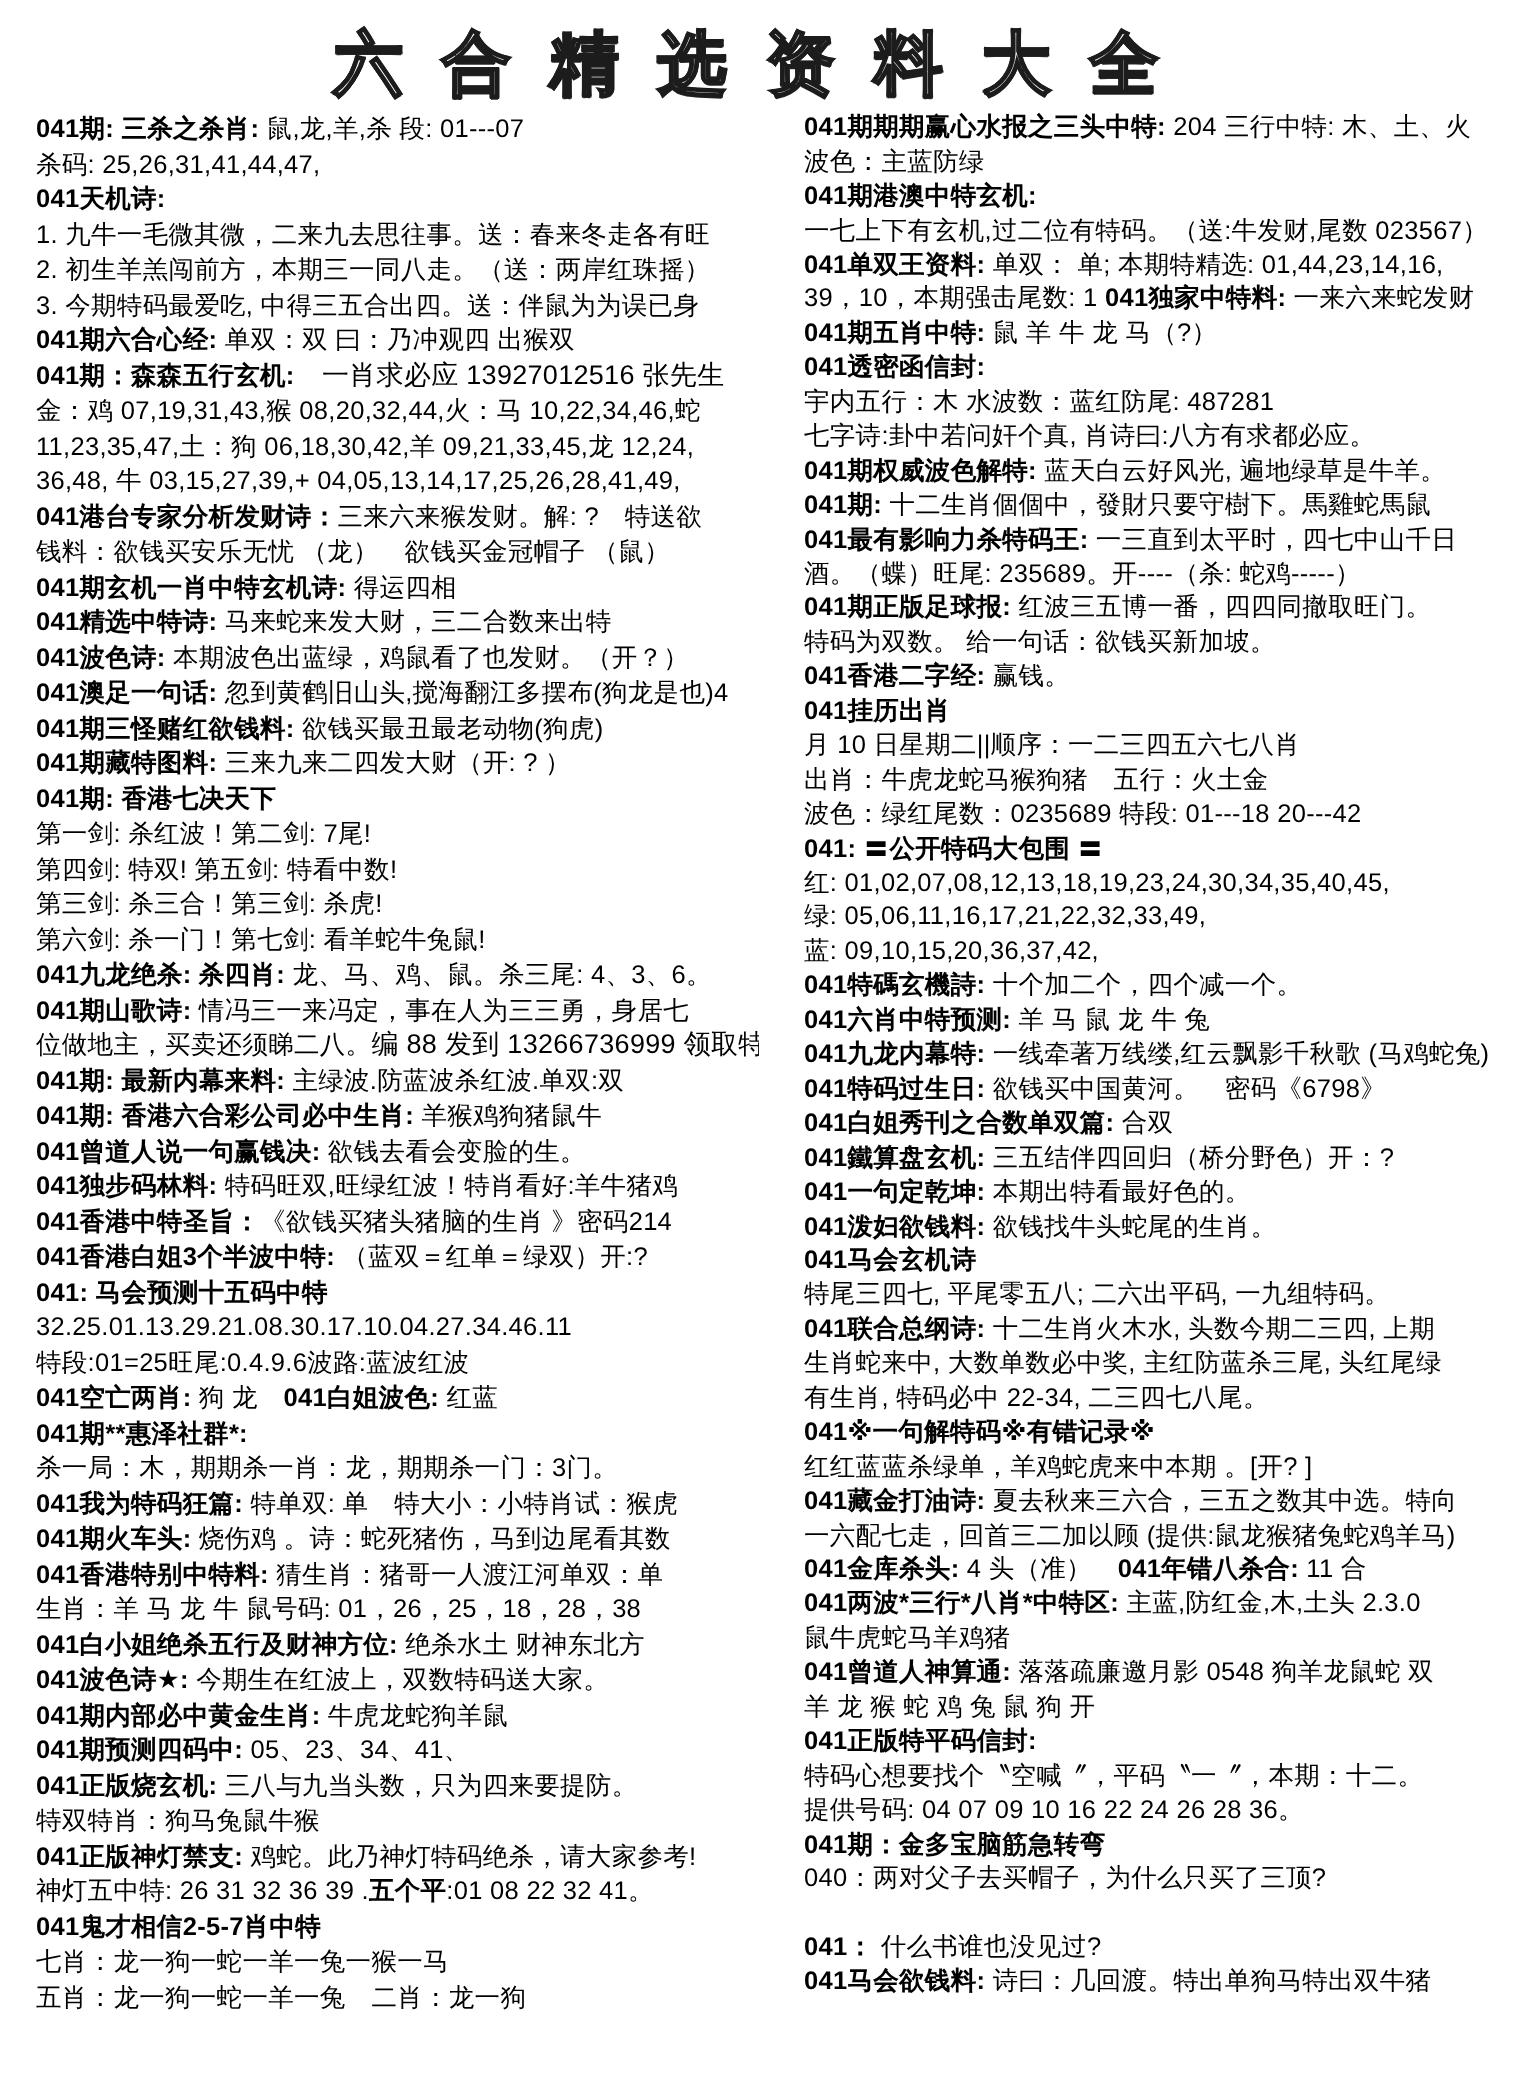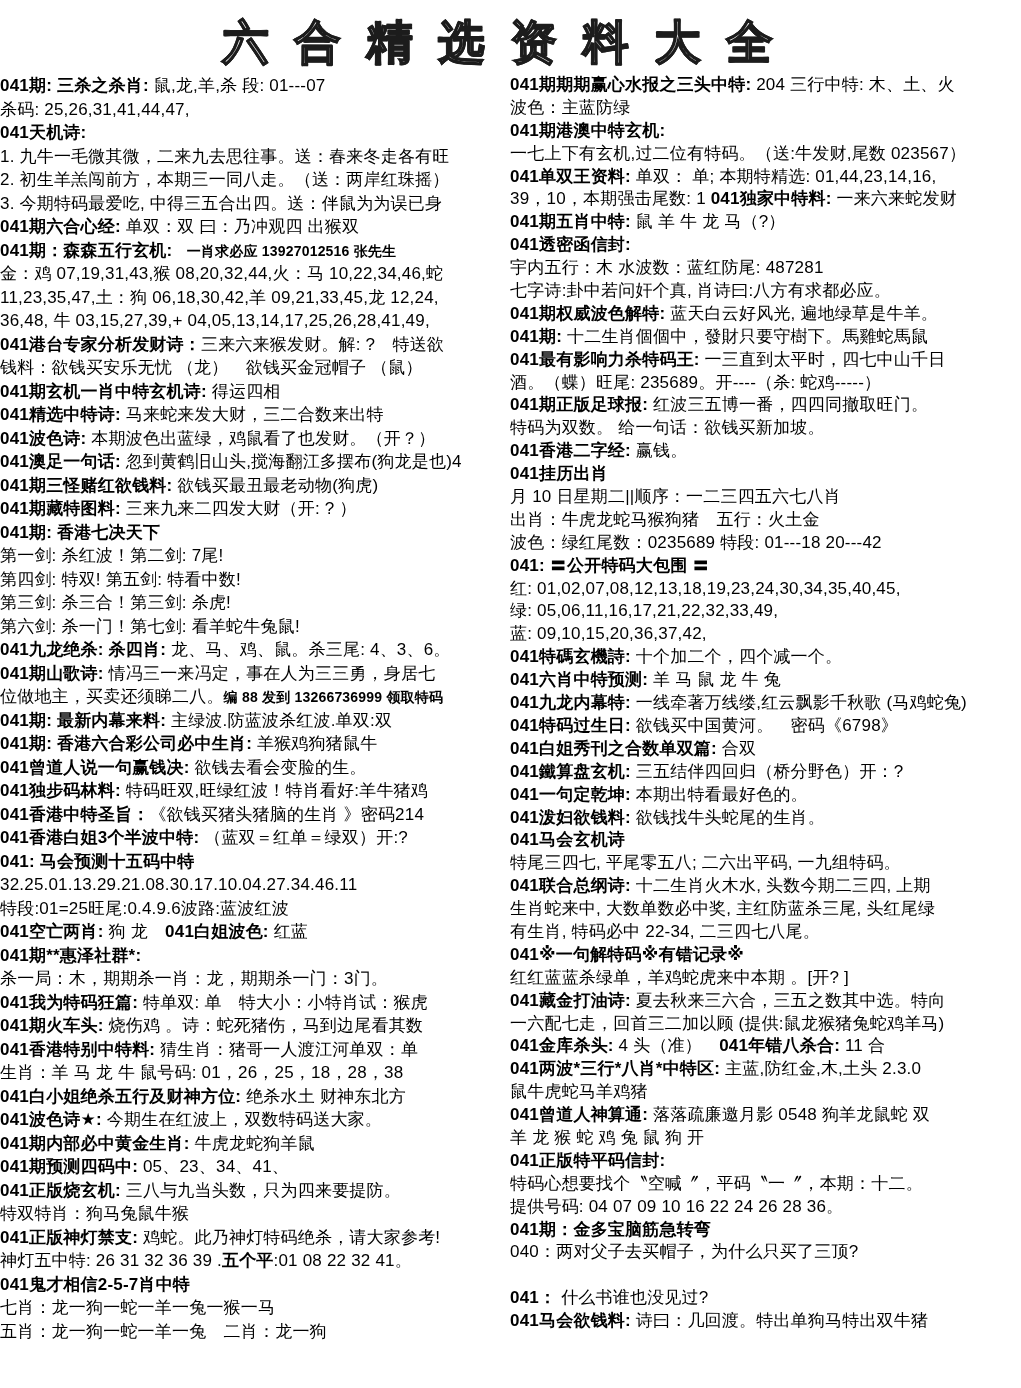--- a/index.html
+++ b/index.html
@@ -17,34 +17,35 @@
     letter-spacing:26px;
     color:#ffffff;
     -webkit-text-stroke:1.6px #1c1c1c;
     text-shadow:
       1px 0 0 #2a2a2a,-1px 0 0 #2a2a2a,0 1px 0 #2a2a2a,0 -1px 0 #2a2a2a;
     white-space:nowrap;
   }
   .cols{
     display:flex;
     align-items:flex-start;
+    padding-left:24px;
   }
   .col{box-sizing:border-box;}
   .col-left{width:482px;}
   .col-right{width:515px;padding-left:2px;margin-left:28px;}
   .line{
     font-size:17px;
     white-space:nowrap;
     overflow:hidden;
     letter-spacing:0.2px;
   }
   .col-left .line{line-height:23.5px;height:23.5px;}
   .col-right .line{line-height:22.9px;height:22.9px;}
   .seg-b{font-weight:bold;}
-  .seg-s{font-size:14px;font-weight:bold;}
+  .seg-s{font-size:18px;font-weight:normal;}
   .line.gap{}
 </style>
 </head>
 <body>
 
 <div class="title">六合精选资料大全</div>
 
 <div class="cols">
   <div class="col col-left">
       <div class="line"><span class="seg-b">041期: 三杀之杀肖:</span><span class=""> 鼠,龙,羊,杀 段: 01---07</span></div>

